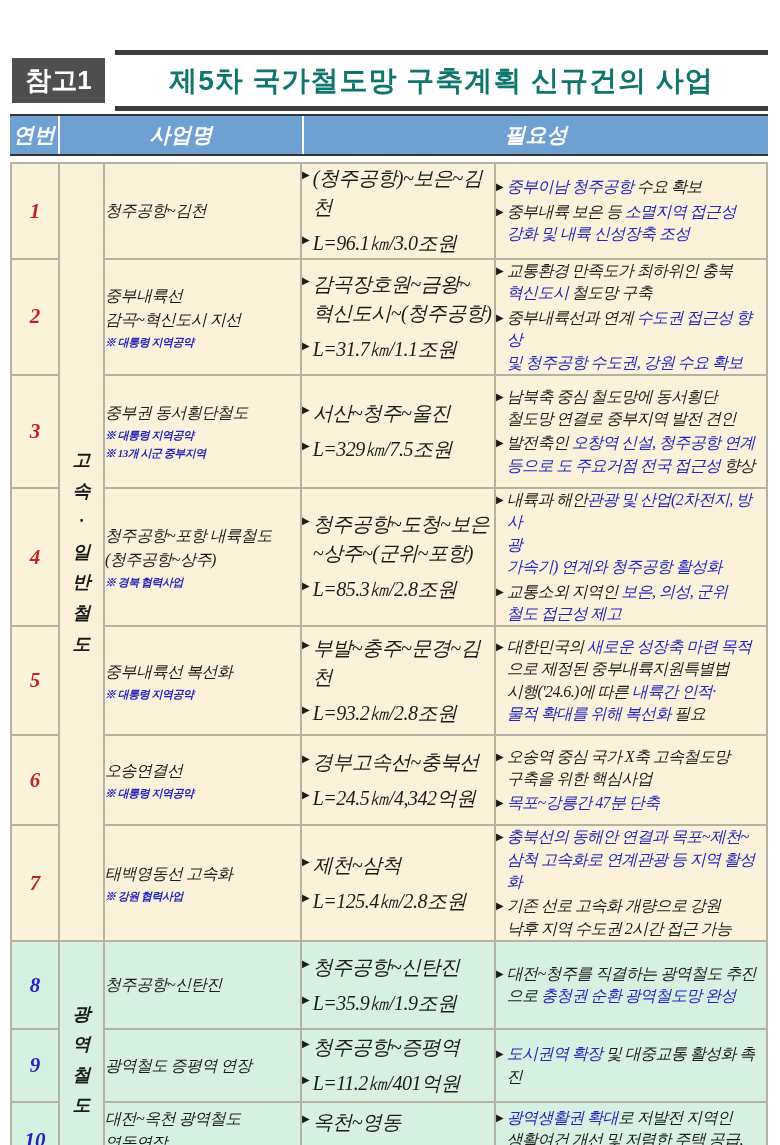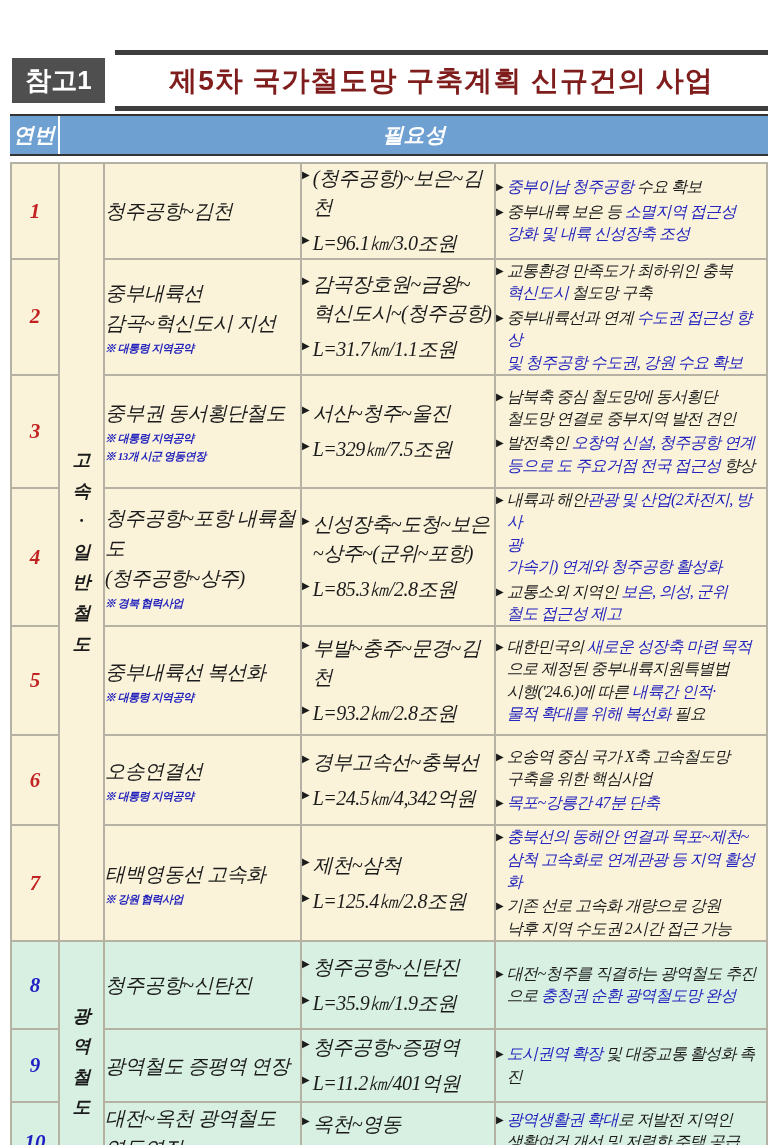--- a/index.html
+++ b/index.html
@@ -7,21 +7,21 @@
        font-family:"Liberation Serif","DejaVu Serif",serif;color:var(--ink);}
   .page{position:relative;width:780px;height:1145px;background:#fff;padding-left:44px;}
 
   
   .title-row{position:absolute;left:12px;top:50px;width:756px;display:flex;gap:10px;align-items:center;}
   .badge{width:93px;height:45px;background:var(--badge-bg);color:#fff;
          font-family:"Liberation Sans","DejaVu Sans",sans-serif;font-weight:bold;font-size:26px;
          display:flex;align-items:center;justify-content:center;flex:0 0 auto;}
   .title-box{flex:1;border-top:5px solid var(--rule);border-bottom:5px solid var(--rule);
              text-align:center;font-family:"Liberation Sans","DejaVu Sans",sans-serif;
-             font-weight:bold;font-size:28px;letter-spacing:1px;padding:7px 0 6px 0;color:#7f1d1d;}
+             font-weight:bold;font-size:28px;letter-spacing:1px;padding:7px 0 6px 0;color:#0f766e;}
 
   
   .table-wrap{position:absolute;left:10px;top:114px;width:758px;font-style:italic;}
   .head-bar{display:flex;height:38px;background:var(--header-bg);
             border-top:2px solid #333;border-bottom:2px solid #333;
             font-family:"Liberation Sans","DejaVu Sans",sans-serif;font-weight:bold;
             font-size:21px;color:var(--header-text);}
   .head-cell{display:flex;align-items:center;justify-content:center;border-right:2px solid #fff;}
   .head-cell:last-child{border-right:none;}
   .hc-no{width:48px;flex:0 0 auto;}
@@ -37,21 +37,21 @@
 
   .cell-no{text-align:center;font-size:21px;font-weight:600;}
   .no-red{color:var(--red-no);}
   .no-blue{color:var(--blue-no);}
 
   .cell-group{text-align:center;}
   .vlabel{display:flex;flex-direction:column;align-items:center;justify-content:center;}
   .vchar{font-size:18px;font-weight:600;line-height:1.7;color:var(--ink);}
 
   .cell-name{padding:5px 4px 5px 12px;}
-  .name-main{font-size:20px;line-height:1.5;letter-spacing:-0.5px;white-space:pre-line;color:var(--ink);}
+  .name-main{font-size:16px;line-height:1.5;letter-spacing:-0.5px;white-space:pre-line;color:var(--ink);}
   .name-note{font-size:11px;font-weight:600;letter-spacing:-0.5px;margin-top:3px;color:var(--blue-ink);}
 
   .cell-ovw{padding:5px 2px 5px 9px;}
   .cell-nec{padding:4px 2px 4px 5px;}
 
   .bullet{display:flex;align-items:flex-start;}
   .arrow{flex:0 0 auto;font-size:10px;line-height:1;margin:6px 3px 0 0;color:var(--ink);
          font-family:"DejaVu Sans","Liberation Sans",sans-serif;}
   .bullet-body{white-space:pre-line;}
   .ovw .bullet-body{font-size:20px;line-height:1.45;letter-spacing:-0.5px;color:var(--ink);}
@@ -67,20 +67,21 @@
 <div class="page">
 
   <div class="title-row">
     <div class="badge">참고1</div>
     <div class="title-box">제5차 국가철도망 구축계획 신규건의 사업</div>
   </div>
 
   <div class="table-wrap">
     <div class="head-bar">
       <div class="head-cell hc-no">연번</div>
+      <div class="head-cell hc-name">사업명</div>
       <div class="head-cell hc-nec">필요성</div>
     </div>
 
     <table class="body">
       <colgroup>
         <col style="width:48px">
           <col style="width:45px">
           <col style="width:197px">
           <col style="width:194px">
           <col>
@@ -153,21 +154,21 @@
                 <span class="bullet-body"><span class="seg c-k">중부내륙선과 연계 </span><span class="seg c-b">수도권 접근성 향상
 및 청주공항 수도권, 강원 수요 확보</span></span>
               </div>
             </td>
           </tr>
           <tr class="sec-cream" style="height: 113px;">
             <td class="cell-no"><span class="no-red">3</span></td>
             <td class="cell-name">
               <div class="name-main">중부권 동서횡단철도</div>
               <div class="name-note">※ 대통령 지역공약</div>
-              <div class="name-note">※ 13개 시군 영동연장</div>
+              <div class="name-note">※ 13개 시군 중부지역</div>
             </td>
             <td class="cell-ovw">
               <div class="bullet ovw">
                 <span class="arrow">▶</span>
                 <span class="bullet-body"><span class="seg c-k">서산~청주~울진</span></span>
               </div>
               <div class="bullet ovw">
                 <span class="arrow">▶</span>
                 <span class="bullet-body"><span class="seg c-k">L=329㎞/7.5조원</span></span>
               </div>
@@ -188,21 +189,21 @@
           <tr class="sec-cream" style="height: 116px;">
             <td class="cell-no"><span class="no-red">4</span></td>
             <td class="cell-name">
               <div class="name-main">청주공항~포항 내륙철도
 (청주공항~상주)</div>
               <div class="name-note">※ 경북 협력사업</div>
             </td>
             <td class="cell-ovw">
               <div class="bullet ovw">
                 <span class="arrow">▶</span>
-                <span class="bullet-body"><span class="seg c-k">신성장축~도청~보은
+                <span class="bullet-body"><span class="seg c-k">청주공항~도청~보은
 ~상주~(군위~포항)</span></span>
               </div>
               <div class="bullet ovw">
                 <span class="arrow">▶</span>
                 <span class="bullet-body"><span class="seg c-k">L=85.3㎞/2.8조원</span></span>
               </div>
             </td>
             <td class="cell-nec">
               <div class="bullet nec">
                 <span class="arrow">▶</span>

